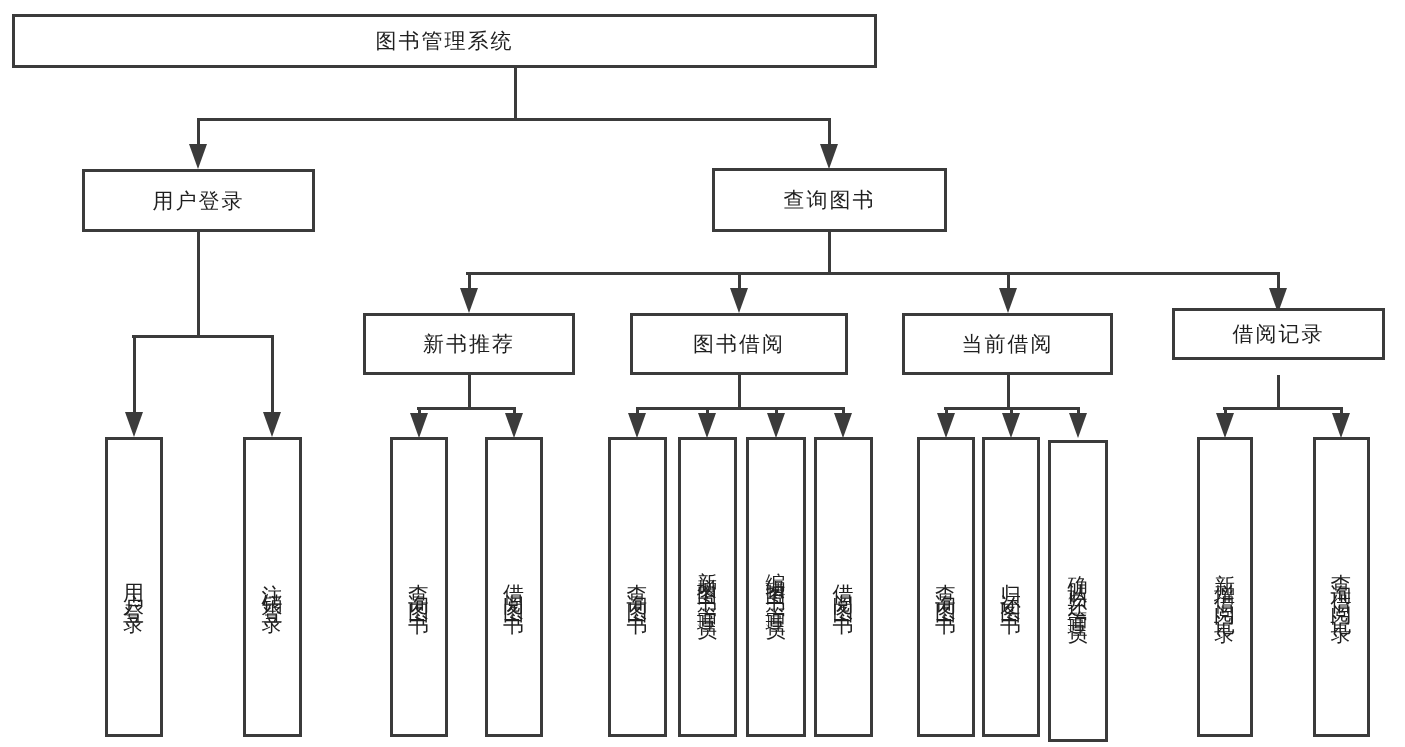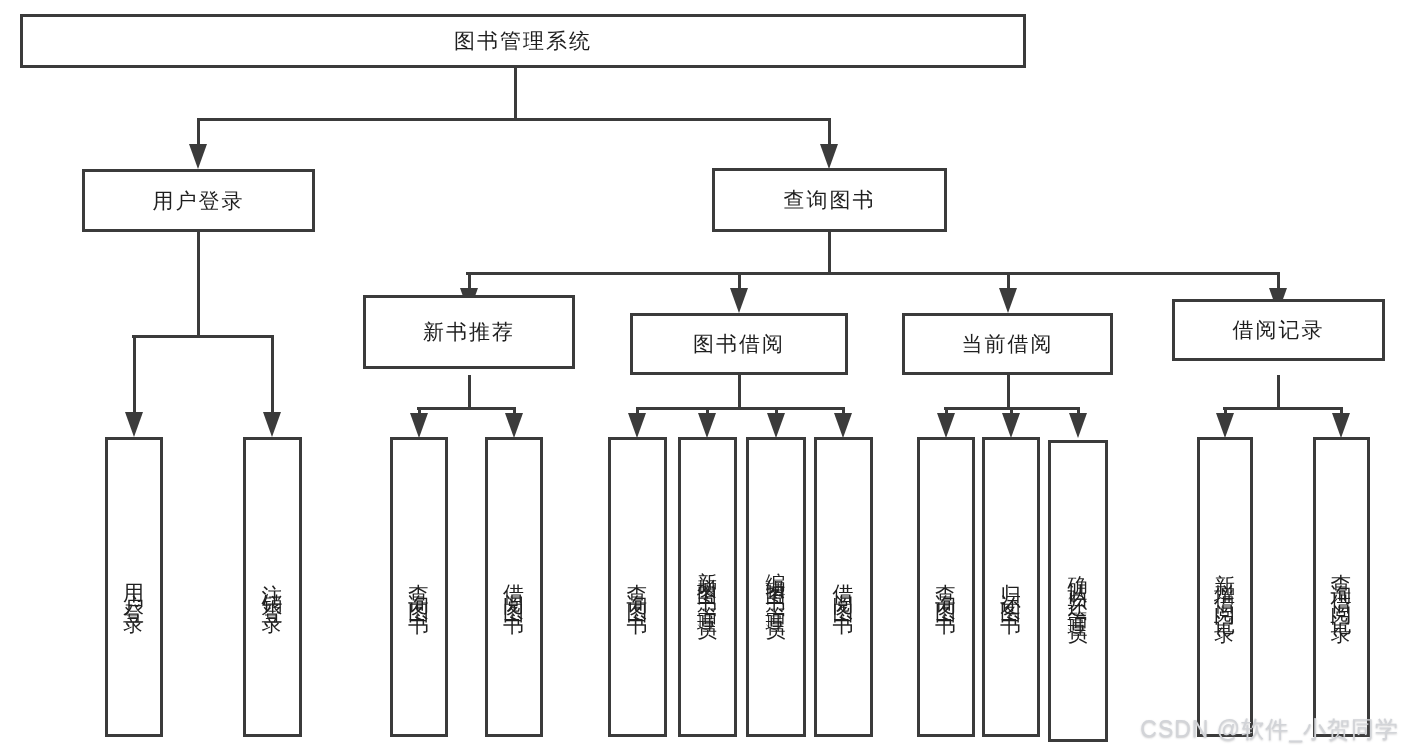--- a/index.html
+++ b/index.html
@@ -72,21 +72,21 @@
     text-shadow:0 1px 2px rgba(120,120,125,0.45);
     white-space:nowrap;
     letter-spacing:1px;
   }
 </style>
 </head>
 <body>
 
 <div class="stage">
 
-  <div class="hbox" style="left:20px;top:14px;width:1006px;height:54px">
+  <div class="hbox" style="left:12px;top:14px;width:865px;height:54px">
     <span class="lbl">图书管理系统</span>
   </div>
 
   <div class="vl" style="left:514px;top:68px;height:53px"></div>
   <div class="hl" style="left:197px;top:118px;width:634px"></div>
   <div class="vl" style="left:197px;top:121px;height:24px"></div>
   <div class="ah" style="left:189px;top:144px"></div>
   <div class="vl" style="left:828px;top:121px;height:24px"></div>
   <div class="ah" style="left:820px;top:144px"></div>
 
@@ -108,30 +108,30 @@
   <div class="hl" style="left:466px;top:272px;width:814px"></div>
   <div class="vl" style="left:468px;top:275px;height:14px"></div>
   <div class="ah" style="left:460px;top:288px"></div>
   <div class="vl" style="left:738px;top:275px;height:14px"></div>
   <div class="ah" style="left:730px;top:288px"></div>
   <div class="vl" style="left:1007px;top:275px;height:14px"></div>
   <div class="ah" style="left:999px;top:288px"></div>
   <div class="vl" style="left:1277px;top:275px;height:14px"></div>
   <div class="ah" style="left:1269px;top:288px"></div>
 
-  <div class="hbox" style="left:363px;top:295px;width:212px;height:74px">
+  <div class="hbox" style="left:363px;top:313px;width:212px;height:62px">
     <span class="lbl">新书推荐</span>
   </div>
   <div class="hbox" style="left:630px;top:313px;width:218px;height:62px">
     <span class="lbl">图书借阅</span>
   </div>
   <div class="hbox" style="left:902px;top:313px;width:211px;height:62px">
     <span class="lbl">当前借阅</span>
   </div>
-  <div class="hbox" style="left:1172px;top:299px;width:213px;height:62px">
+  <div class="hbox" style="left:1172px;top:308px;width:213px;height:52px">
     <span class="lbl">借阅记录</span>
   </div>
 
   <div class="vl" style="left:468px;top:375px;height:35px"></div>
   <div class="hl" style="left:417px;top:407px;width:99px"></div>
   <div class="vl" style="left:418px;top:407px;height:7px"></div>
   <div class="ah" style="left:410px;top:413px"></div>
   <div class="vl" style="left:513px;top:407px;height:7px"></div>
   <div class="ah" style="left:505px;top:413px"></div>
 
@@ -199,15 +199,14 @@
     <span class="vlbl long">确认归还（管理员）</span>
   </div>
 
   <div class="vbox" style="left:1197px;width:56px">
     <span class="vlbl">新增借阅记录</span>
   </div>
   <div class="vbox" style="left:1313px;width:57px">
     <span class="vlbl">查询借阅记录</span>
   </div>
 
-  <div class="watermark">CSDN @软件_小贺同学</div>
 
 </div>
 
 </body></html>

